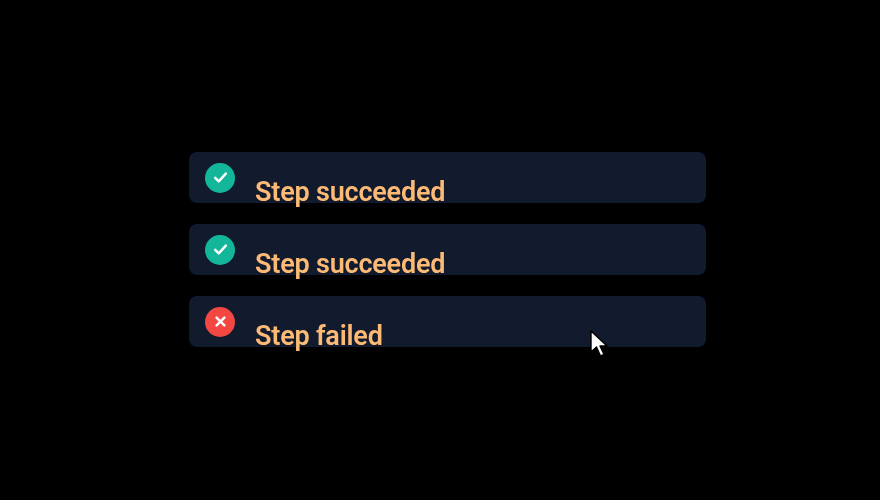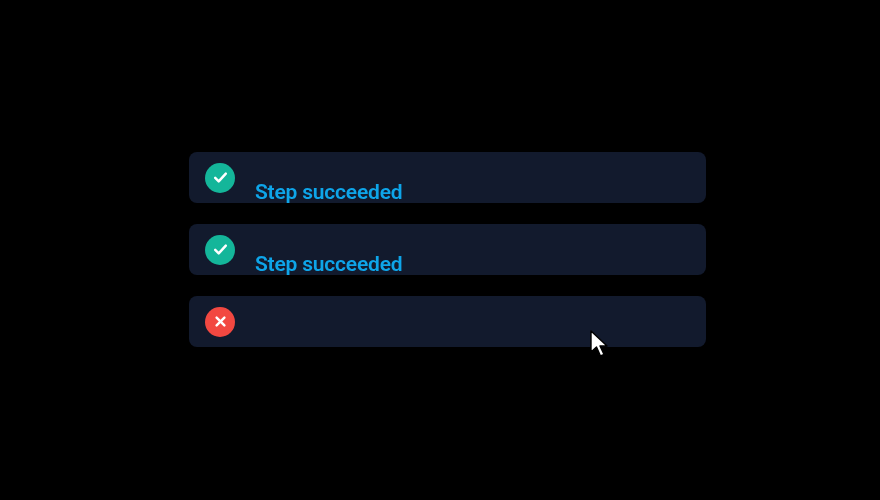--- a/index.html
+++ b/index.html
@@ -44,22 +44,22 @@
   }
   .status-failure {
     background: #f24841;
   }
   .status-icon svg {
     width: 17px;
     height: 17px;
     display: block;
   }
   .step-label {
-    color: #0ea5e9;
-    font-size: 21px;
+    color: #fdba74;
+    font-size: 27px;
     font-weight: 600;
     letter-spacing: -0.2px;
     margin-top: 28px;
   }
   .cursor {
     position: absolute;
     left: 590px;
     top: 330px;
     width: 22px;
     height: 30px;
@@ -89,20 +89,21 @@
     <span class="step-label">Step succeeded</span>
   </div>
 
   <div class="step-item">
     <span class="status-icon status-failure">
       <svg viewBox="0 0 24 24" fill="none" stroke="#ffffff" stroke-width="3.5" stroke-linecap="round" stroke-linejoin="round">
         <line x1="6.5" y1="6.5" x2="17.5" y2="17.5"></line>
         <line x1="17.5" y1="6.5" x2="6.5" y2="17.5"></line>
       </svg>
     </span>
+    <span class="step-label">Step failed</span>
   </div>
 
 </div>
 
 <div class="cursor">
   <svg viewBox="0 0 20 28" width="20" height="28">
     <path d="M 1 1 L 1 22 L 6.5 17 L 10.5 26 L 14 24.5 L 10 16 L 17 16 Z" fill="#ffffff" stroke="#000000" stroke-width="1.4" stroke-linejoin="round"></path>
   </svg>
 </div>
 

